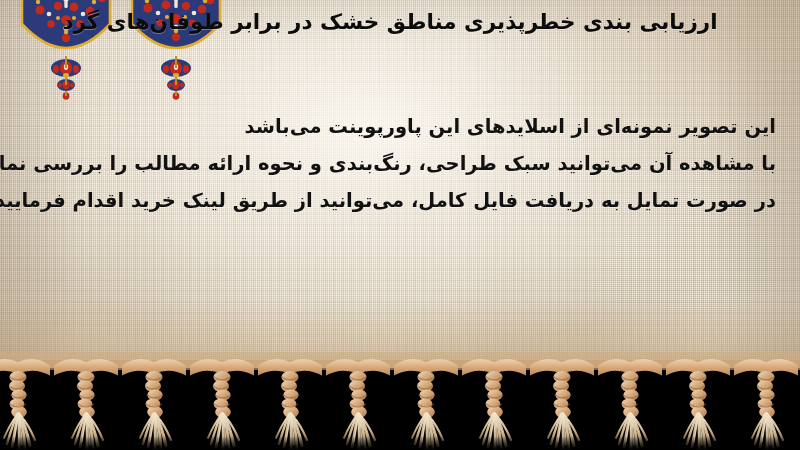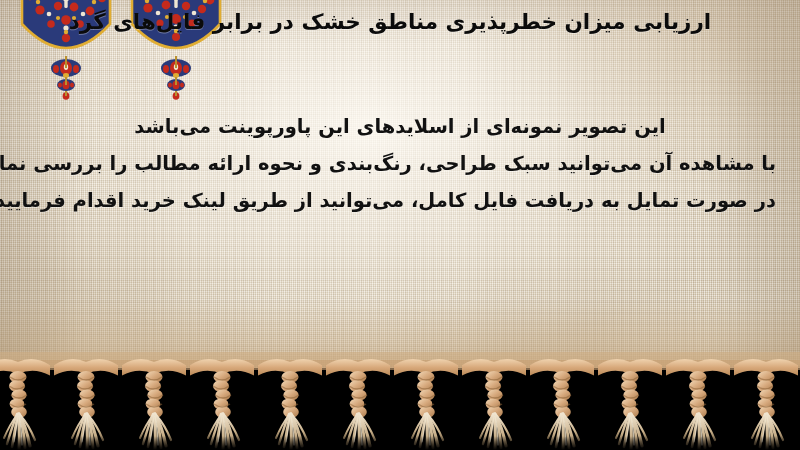--- a/index.html
+++ b/index.html
@@ -76,21 +76,21 @@
   }
   .title .line{display:block;}
 
   .body-text{
     position:absolute;left:0;top:108px;width:800px;
     box-sizing:border-box;padding:0 24px;
     font-size:19.5px;line-height:37px;font-weight:600;color:#111111;
     text-shadow:0 1px 0 rgba(255,255,255,.28);
   }
   .body-text .line{display:block;white-space:nowrap;}
-  .body-text .line.l1{text-align:center;}
+  .body-text .line.l1{text-align:right;}
   .body-text .line.l2{text-align:center;}
   .body-text .line.l3{text-align:center;}
 
   
   .black-band{
     position:absolute;left:0;top:368px;width:800px;height:82px;
     background:#000000;
   }
   .fringe-row{
     position:absolute;left:0;top:352px;width:800px;height:98px;
@@ -257,21 +257,21 @@
       </g>
       <ellipse cx="48" cy="102" rx="3.4" ry="3.8" fill="#c42a1c"></ellipse>
       <rect x="47" y="62" width="2" height="12" fill="#b9912f"></rect>
       <rect x="47" y="83" width="2" height="8" fill="#b9912f"></rect>
       <rect x="47" y="97" width="2" height="5" fill="#b9912f"></rect>
     </svg>
   </div>
 
   <div class="text-layer">
     <div class="title">
-      <span class="line">ارزیابی میزان خطرپذیری مناطق خشک در برابر فایل‌های گرد</span>
+      <span class="line">ارزیابی بندی خطرپذیری مناطق خشک در برابر طوفان‌های گرد</span>
     </div>
 
     <div class="body-text">
       <span class="line l1">این تصویر نمونه‌ای از اسلایدهای این پاورپوینت می‌باشد</span>
       <span class="line l2">با مشاهده آن می‌توانید سبک طراحی، رنگ‌بندی و نحوه ارائه مطالب را بررسی نمایید</span>
       <span class="line l3">در صورت تمایل به دریافت فایل کامل، می‌توانید از طریق لینک خرید اقدام فرمایید</span>
     </div>
   </div>
 
   <div class="black-band"></div>

